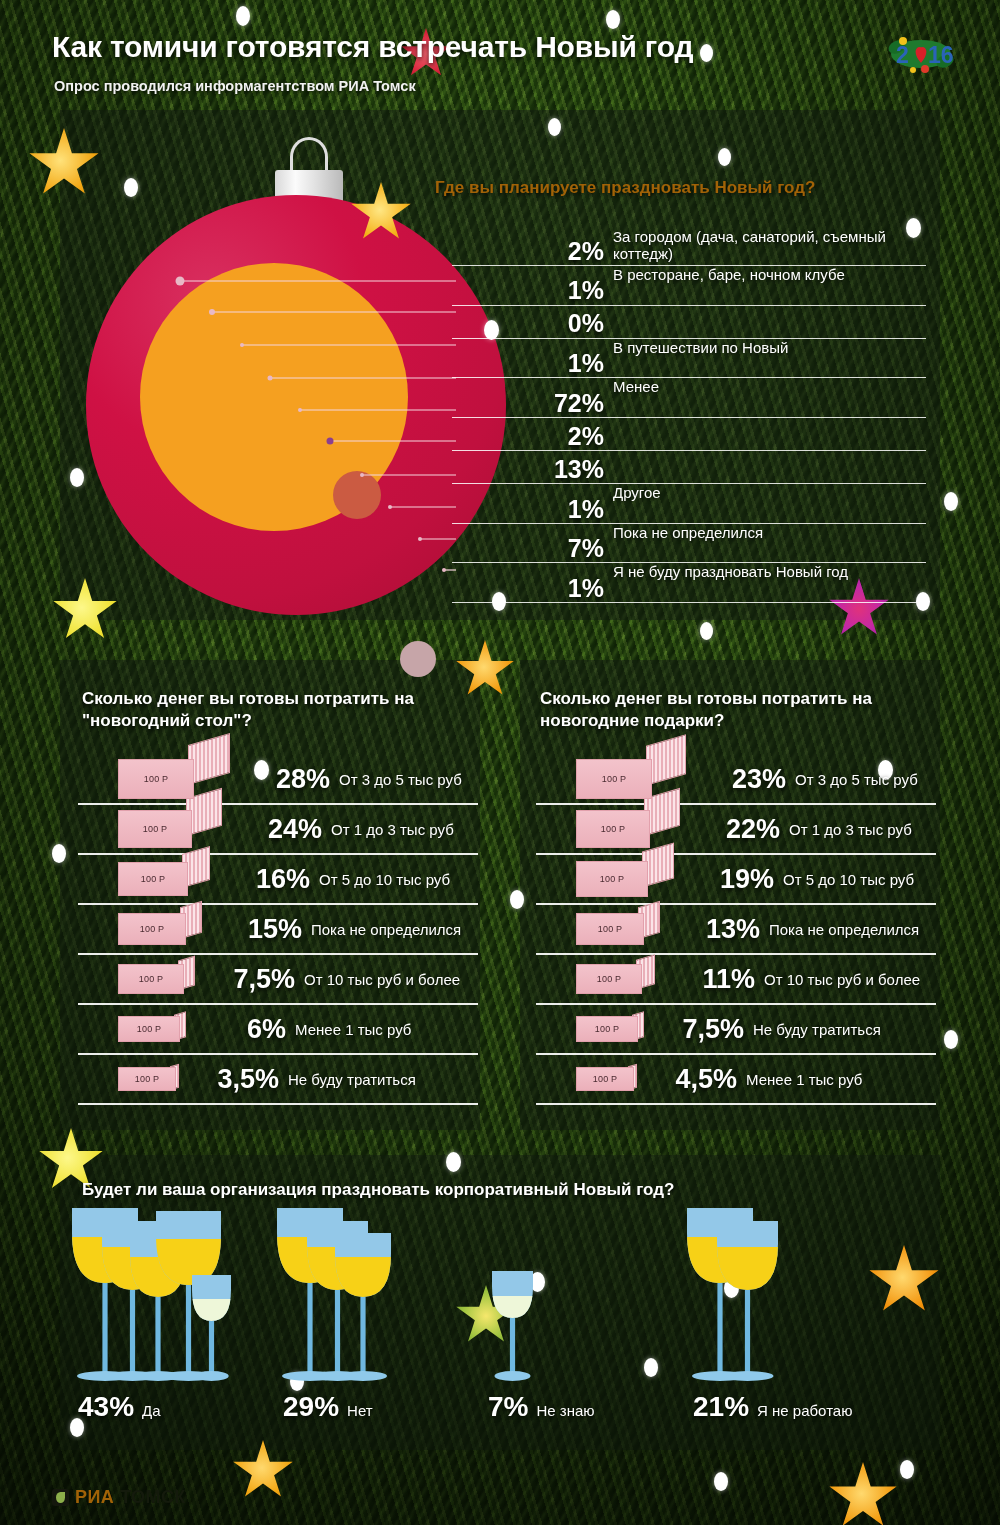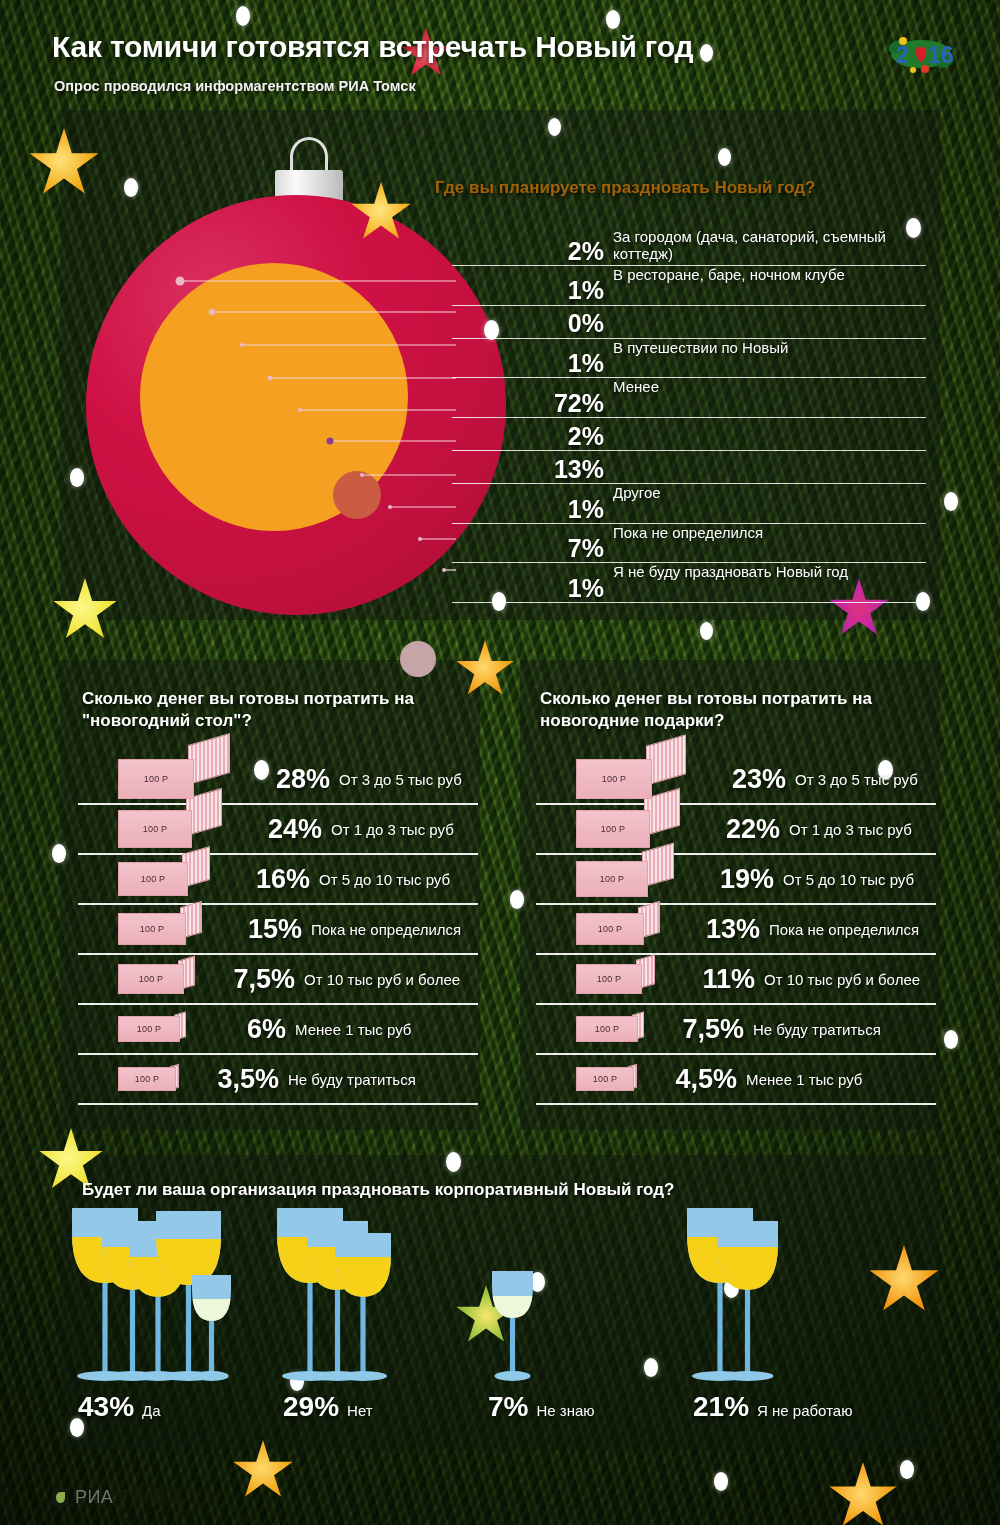--- a/index.html
+++ b/index.html
@@ -148,21 +148,21 @@
           text-shadow:0 1px 4px rgba(0,0,0,.85); }
 
   
   #footer { position:absolute; z-index:8; left:52px; top:1487px;
             display:flex; align-items:center; gap:6px; }
   #footer .mark { width:17px; height:17px; background:#14170d; border-radius:3px;
             position:relative; }
   #footer .mark:after { content:""; position:absolute; left:4px; top:3px;
             width:9px; height:11px; border-radius:50% 0 50% 50%;
             background:#8cae4a; }
-  #ria  { font-size:18px; font-weight:normal; color:#737373; letter-spacing:.4px; }
+  #ria  { font-size:18px; font-weight:bold; color:#a16207; letter-spacing:.4px; }
   #tomsk{ font-size:18px; font-weight:bold; color:#141a0c; letter-spacing:.4px; }
 </style>
 </head>
 <body>
 
 <div id="bg">
   <div class="needles"></div>
   <div class="needles2"></div>
   <div class="bgdark"></div>
 </div>

